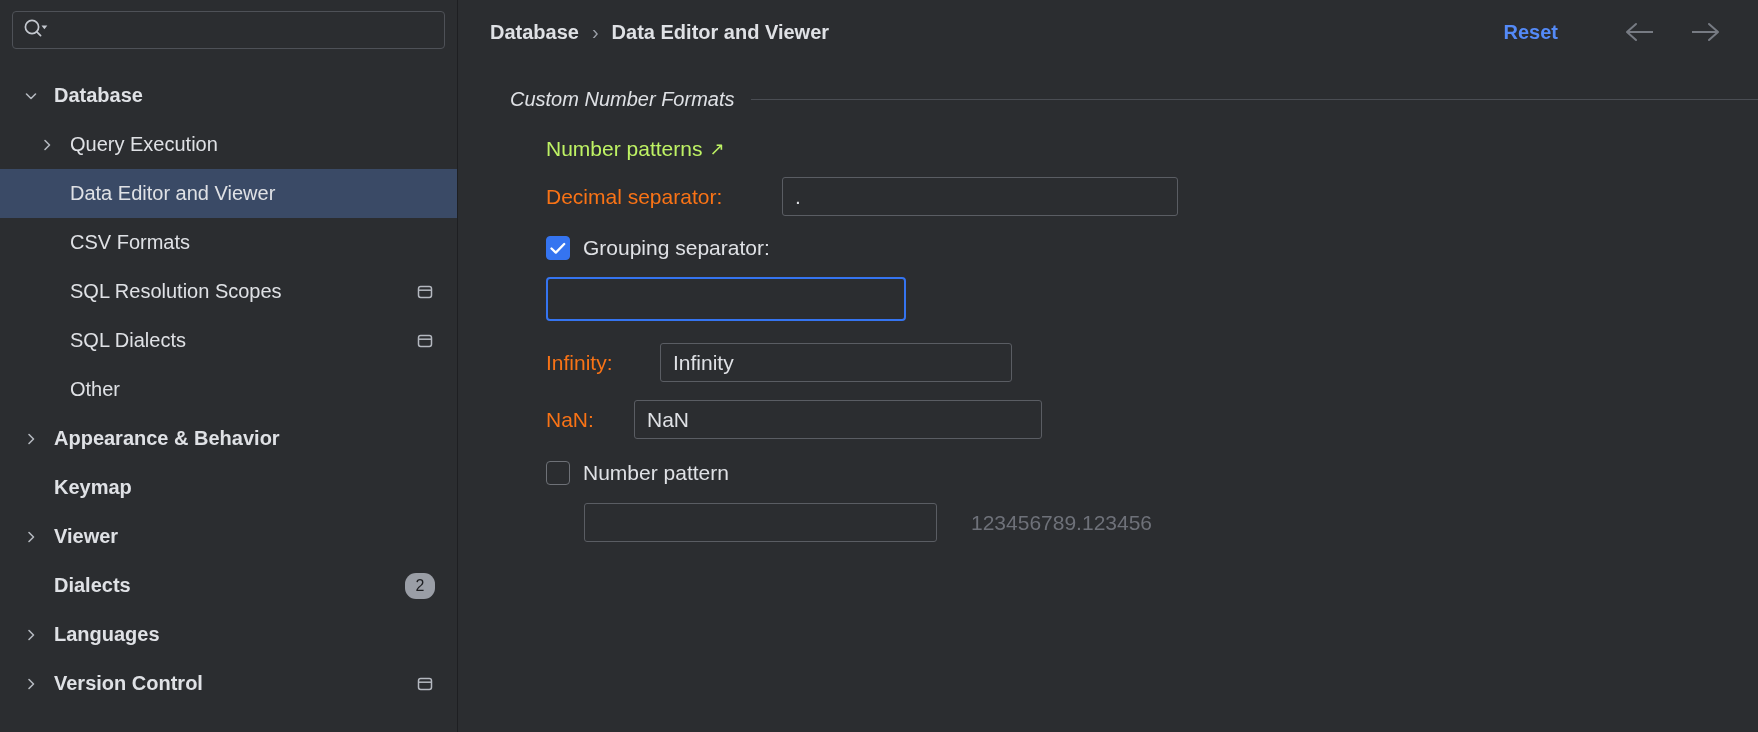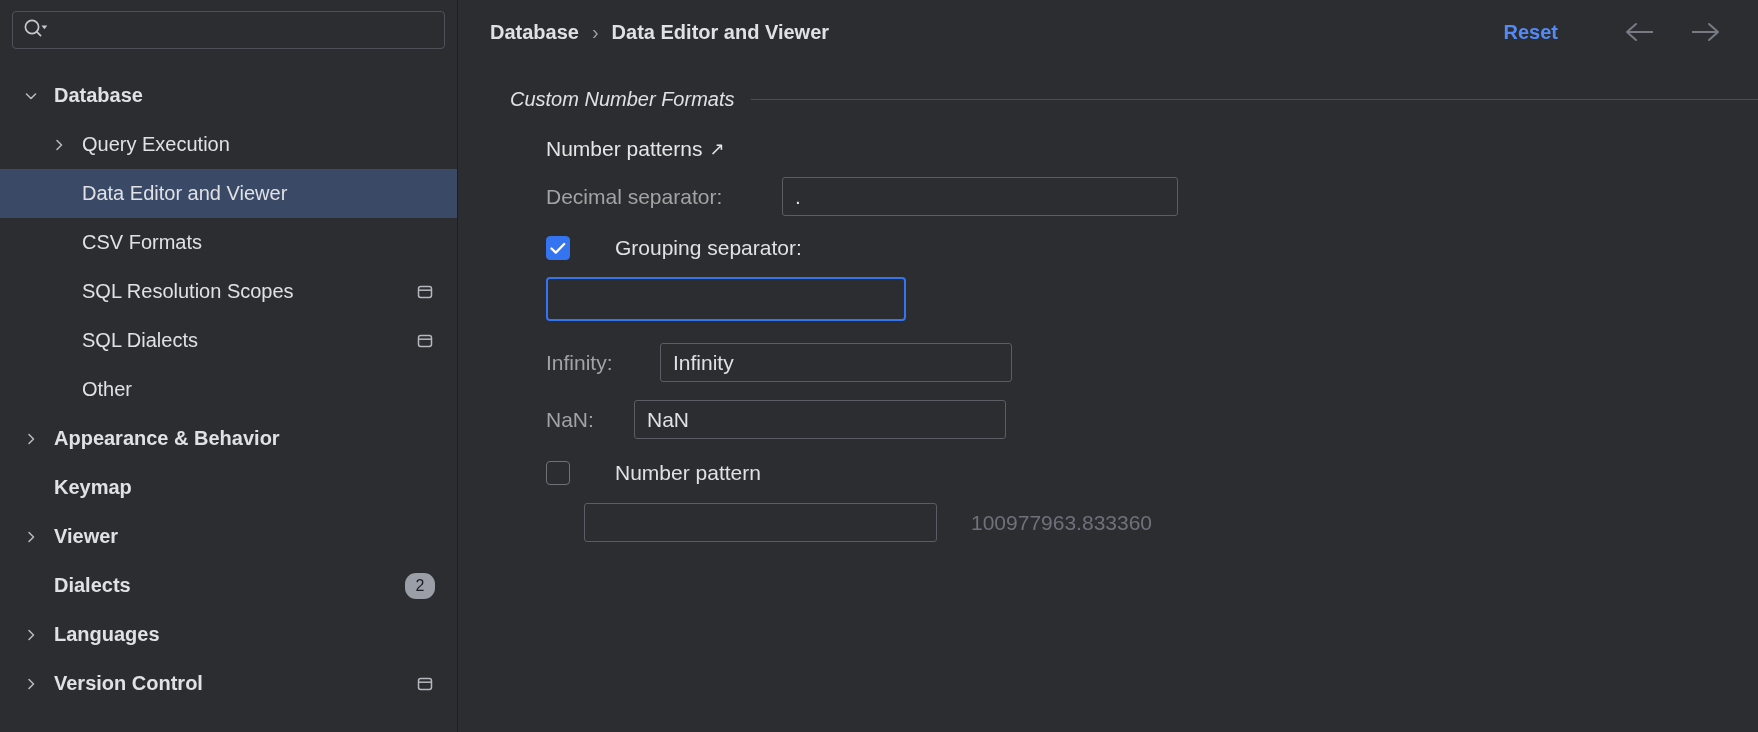--- a/index.html
+++ b/index.html
@@ -70,21 +70,21 @@
     display: flex;
     align-items: center;
     justify-content: center;
     flex: 0 0 22px;
     color: #b4b8bf;
   }
   .tree-row .arrow.empty { visibility: hidden; }
   .tree-row .label { flex: 1; }
   .tree-row.bold .label { font-weight: bold; }
   .indent-0 { padding-left: 20px; }
-  .indent-1 { padding-left: 48px; }
+  .indent-1 { padding-left: 36px; }
   .indent-1 .arrow { margin-right: 0; }
   .lbl-pad { padding-left: 12px; }
 
   .db-icon { flex: 0 0 auto; display:flex; align-items:center; }
   .badge {
     background: #9a9ea6;
     color: #1e1f22;
     border-radius: 11px;
     min-width: 30px;
     height: 26px;
@@ -159,35 +159,35 @@
     background: #4a4d53;
     flex: 1;
     margin-left: 16px;
     margin-right: 0px;
   }
 
   .form { padding-left: 36px; }
 
   .link-row { margin-bottom: 16px; }
   .ext-link {
-    color: #e5e5e5;
+    color: #bef264;
     font-size: 21px;
     cursor: pointer;
     display: inline-flex;
     align-items: center;
   }
   .ext-link .arr { margin-left: 7px; font-size: 18px; }
 
   .field-row {
     display: flex;
     align-items: center;
     margin-bottom: 12px;
   }
   .field-label {
-    color: #a3a3a3;
+    color: #f97316;
     font-size: 21px;
     white-space: nowrap;
   }
   .txt {
     background: #2b2d30;
     border: 1px solid #5a5d63;
     border-radius: 3px;
     color: #dfe1e5;
     font-size: 21px;
     font-family: "Liberation Sans", sans-serif;
@@ -198,21 +198,20 @@
   .txt.focused {
     border: 2px solid #3574f0;
     border-radius: 4px;
     caret-color: #dfe1e5;
   }
 
   .check-row {
     display: flex;
     align-items: center;
     margin-bottom: 12px;
-    gap: 32px;
   }
   .cb {
     width: 24px; height: 24px;
     border-radius: 4px;
     border: 1px solid #6e7177;
     background: #2b2d30;
     display: flex;
     align-items: center;
     justify-content: center;
     flex: 0 0 24px;
@@ -440,29 +439,29 @@
           <input class="txt focused" type="text" autofocus="" style="width: 360px; height: 44px;" placeholder="">
         </div>
 
         <div class="field-row" style="margin-bottom:18px;">
           <span class="field-label" style="width:114px;">Infinity:</span>
           <input class="txt" type="text" style="width: 352px;" placeholder="" value="Infinity">
         </div>
 
         <div class="field-row" style="margin-bottom:22px;">
           <span class="field-label" style="width:88px;">NaN:</span>
-          <input class="txt" type="text" style="width: 372px;" placeholder="" value="NaN">
+          <input class="txt" type="text" style="width: 408px;" placeholder="" value="NaN">
         </div>
 
         <div class="check-row" style="margin-bottom:18px;">
           <span class="cb"></span>
           <span class="check-label">Number pattern</span>
         </div>
 
         <div class="field-row" style="padding-left:38px;">
           <input class="txt" type="text" style="width: 353px;" placeholder="">
-          <span class="sample">100977963.833360</span>
+          <span class="sample">123456789.123456</span>
         </div>
 
       </div>
     </div>
   </div>
 </div>
 
 </body></html>

